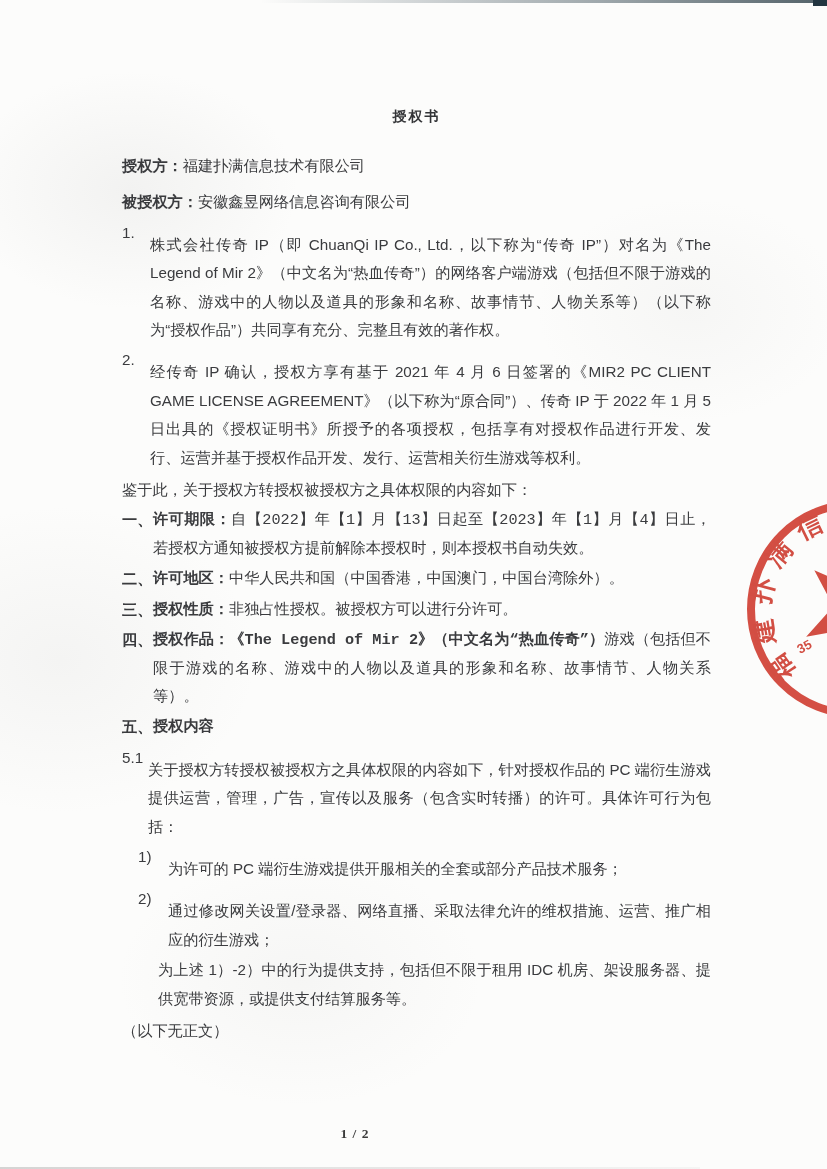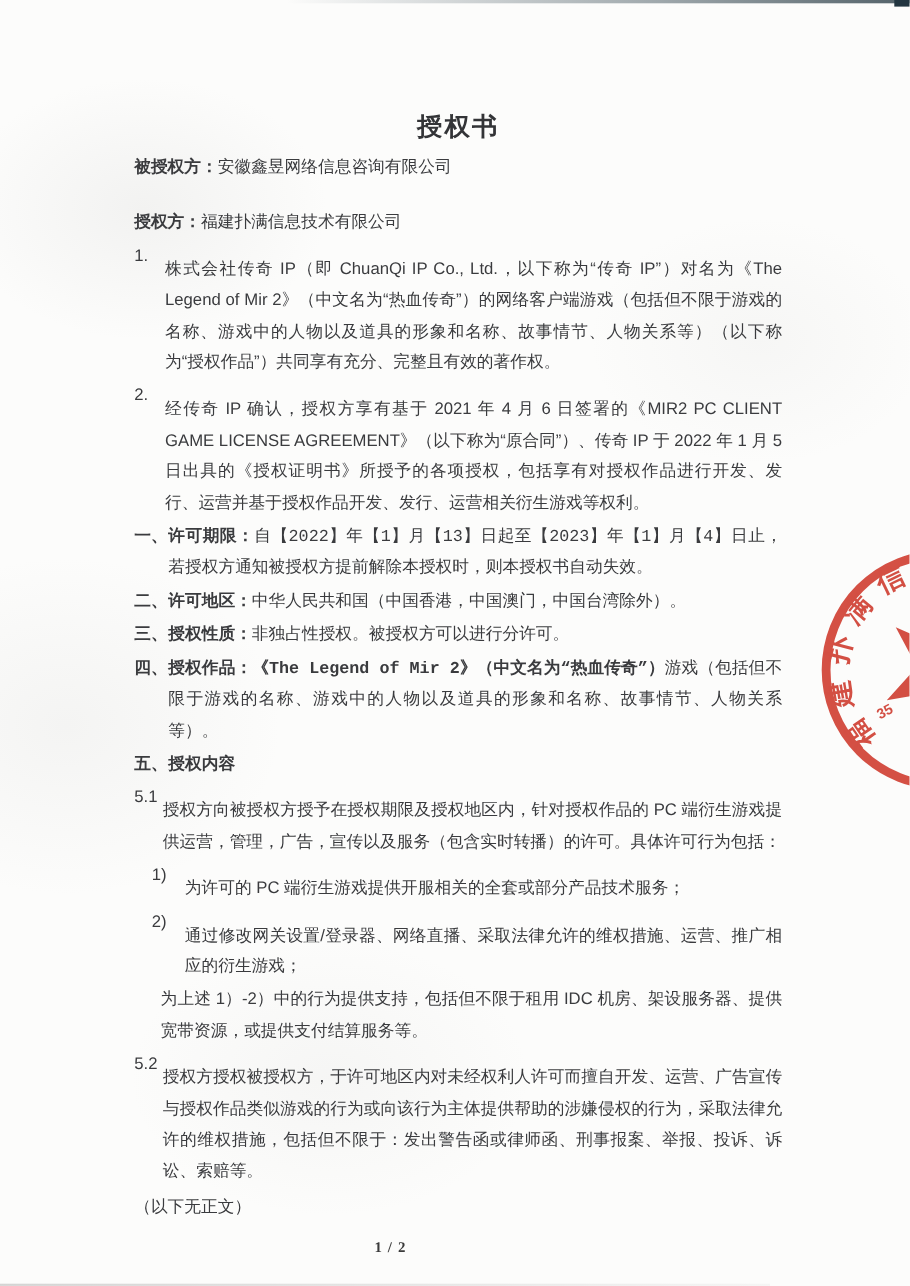--- a/index.html
+++ b/index.html
@@ -24,38 +24,38 @@
   }
   .edge-bottom {
     position:absolute; bottom:0; left:0; width:700px; height:2px;
     background:linear-gradient(to right, rgba(120,120,120,0.30), rgba(160,160,160,0.08));
   }
   .content {
     position:absolute; left:122px; top:0; width:589px;
     font-size:15.2px; line-height:28.4px; text-align:justify;
   }
   h1.title {
-    font-size:23px; font-weight:700; text-align:center;
-    margin:102px 0 0; line-height:28px; letter-spacing:2px; color:#333437;font-family:Liberation Serif, serif;
+    font-size:14px; font-weight:700; text-align:center;
+    margin:102px 0 0; line-height:28px; letter-spacing:2px; color:#333437;
   }
   .b { font-weight:700; }
   p { margin:0; }
   .party { margin-top:8px; }
   .party.first { margin-top:22px; }
   .plain { margin-top:4px; }
   .li { display:flex; margin-top:2px; }
   .li .num { flex:none; width:28px; }
   .li .litxt { flex:1; text-align:justify;margin-top:12px; }
   .term { display:flex; margin-top:2px; }
   .term .tnum { flex:none; width:31px; font-weight:700; }
   .term .ttxt { flex:1; text-align:justify;font-family:Liberation Mono, monospace; }
   .cl .num { width:26px; }
   .sub { margin-left:16px; }
   .sub .num { width:30px; }
-  .support { margin:2px 0 0 24px; }
+  .support { margin:2px 0 0 36px; }
   .closing { margin-top:4px; }
   .footer {
     position:absolute; left:0; right:117px; top:1126px; text-align:center;
     font-family:"Liberation Serif", serif; font-size:13.5px; font-weight:700;
     letter-spacing:1px; color:#3b3b3b;
   }
   .stamp { position:absolute; top:474px; right:0; }
   .stamp text {
     font-family:"Liberation Sans", sans-serif; font-weight:700;
   }
@@ -64,35 +64,36 @@
 <body>
 
 <div class="page">
 
   <div class="edge-top"></div>
 
   <div class="content">
 
     <h1 class="title">授权书</h1>
 
+    <p class="party first"><span class="b">授权方：</span><span>福建扑满信息技术有限公司</span></p>
+
     <p class="party"><span class="b">被授权方：</span><span>安徽鑫昱网络信息咨询有限公司</span></p>
-
-    <p class="party first"><span class="b">授权方：</span><span>福建扑满信息技术有限公司</span></p>
 
 
     <div class="li">
       <span class="num">1.</span>
       <div class="litxt">株式会社传奇 IP（即 ChuanQi IP Co., Ltd.，以下称为“传奇 IP”）对名为《The Legend of Mir 2》（中文名为“热血传奇”）的网络客户端游戏（包括但不限于游戏的名称、游戏中的人物以及道具的形象和名称、故事情节、人物关系等）（以下称为“授权作品”）共同享有充分、完整且有效的著作权。</div>
     </div>
 
     <div class="li">
       <span class="num">2.</span>
       <div class="litxt">经传奇 IP 确认，授权方享有基于 2021 年 4 月 6 日签署的《MIR2 PC CLIENT GAME LICENSE AGREEMENT》（以下称为“原合同”）、传奇 IP 于 2022 年 1 月 5 日出具的《授权证明书》所授予的各项授权，包括享有对授权作品进行开发、发行、运营并基于授权作品开发、发行、运营相关衍生游戏等权利。</div>
     </div>
 
+    <p class="plain">鉴于此，关于授权方转授权被授权方之具体权限的内容如下：</p>
 
     <div class="term">
       <span class="tnum">一、</span>
       <div class="ttxt"><span class="b">许可期限：</span><span class="b"></span><span>自【2022】年【1】月【13】日起至【2023】年【1】月【4】日止，若授权方通知被授权方提前解除本授权时，则本授权书自动失效。</span></div>
     </div>
 
     <div class="term">
       <span class="tnum">二、</span>
       <div class="ttxt"><span class="b">许可地区：</span><span class="b"></span><span>中华人民共和国（中国香港，中国澳门，中国台湾除外）。</span></div>
     </div>
@@ -107,39 +108,35 @@
       <div class="ttxt"><span class="b">授权作品：</span><span class="b">《The Legend of Mir 2》（中文名为“热血传奇”）</span><span>游戏（包括但不限于游戏的名称、游戏中的人物以及道具的形象和名称、故事情节、人物关系等）。</span></div>
     </div>
 
     <div class="term">
       <span class="tnum">五、</span>
       <div class="ttxt"><span class="b">授权内容</span><span class="b"></span><span></span></div>
     </div>
 
     <div class="li cl">
       <span class="num">5.1</span>
-      <div class="litxt">授权方向被授权方授予在授权期限及授权地区内，针对授权作品的 PC 端衍生游戏提供运营，管理，广告，宣传以及服务（包含实时转播）的许可。具体许可行为包括：</div>
+      <div class="litxt">关于授权方转授权被授权方之具体权限的内容如下，针对授权作品的 PC 端衍生游戏提供运营，管理，广告，宣传以及服务（包含实时转播）的许可。具体许可行为包括：</div>
     </div>
 
     <div class="li sub">
       <span class="num">1)</span>
       <div class="litxt">为许可的 PC 端衍生游戏提供开服相关的全套或部分产品技术服务；</div>
     </div>
 
     <div class="li sub">
       <span class="num">2)</span>
       <div class="litxt">通过修改网关设置/登录器、网络直播、采取法律允许的维权措施、运营、推广相应的衍生游戏；</div>
     </div>
 
     <p class="support">为上述 1）-2）中的行为提供支持，包括但不限于租用 IDC 机房、架设服务器、提供宽带资源，或提供支付结算服务等。</p>
 
-    <div class="li cl">
-      <span class="num">5.2</span>
-      <div class="litxt">授权方授权被授权方，于许可地区内对未经权利人许可而擅自开发、运营、广告宣传与授权作品类似游戏的行为或向该行为主体提供帮助的涉嫌侵权的行为，采取法律允许的维权措施，包括但不限于：发出警告函或律师函、刑事报案、举报、投诉、诉讼、索赔等。</div>
-    </div>
 
     <p class="closing">（以下无正文）</p>
 
   </div>
 
   <div class="footer">1 / 2</div>
 
   <svg class="stamp" width="141" height="260" viewBox="0 0 141 260" aria-hidden="true">
     <g opacity="0.88">
       <circle cx="170" cy="135" r="105" fill="none" stroke="#cf382b" stroke-width="8"></circle>

